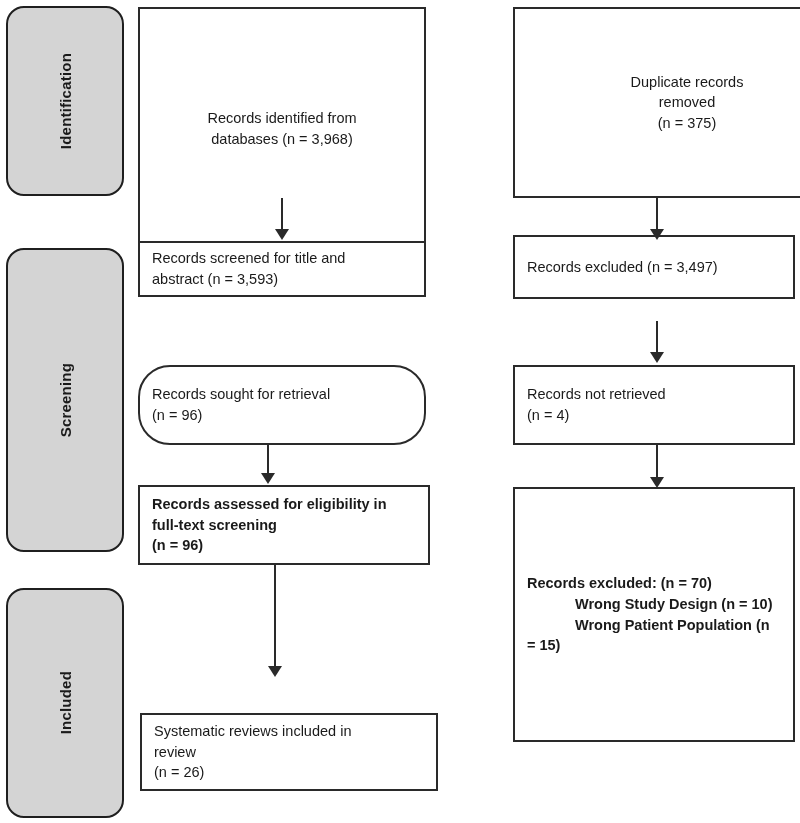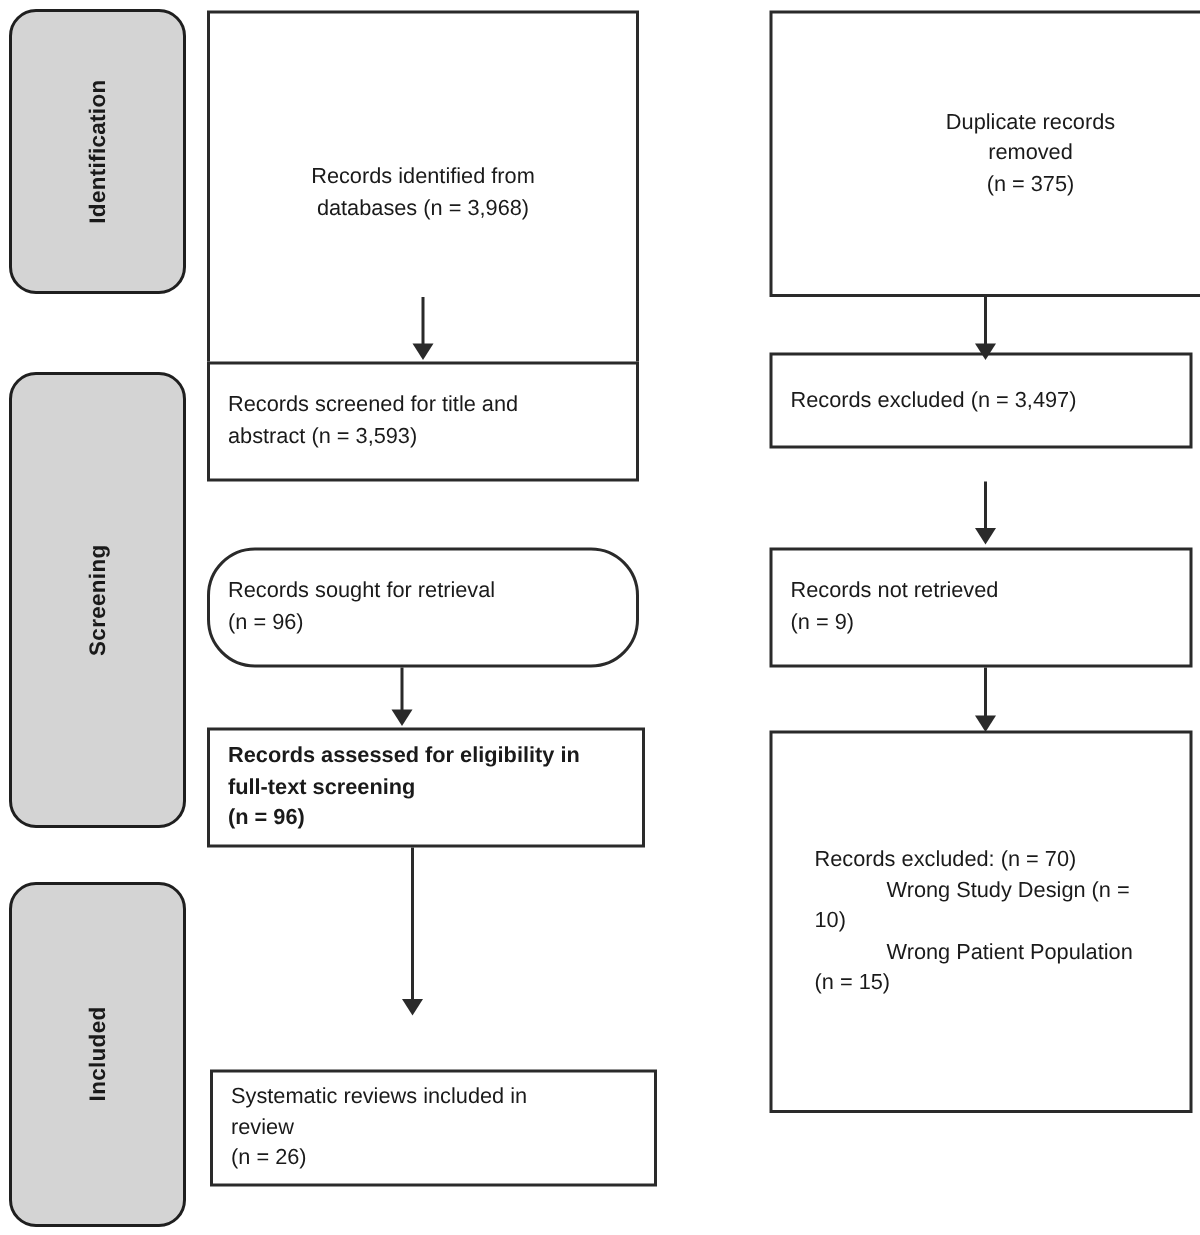--- a/index.html
+++ b/index.html
@@ -60,21 +60,22 @@
   }
   .box.align-left .box-text { text-align: left; }
   .box.align-center .box-text { text-align: center; }
 
   
   .reasons {
     font-size: 14.5px;
     line-height: 1.42;
     color: #1a1a1a;
     width: 100%;
-    padding: 0 28px;
+    padding: 0 12px;
+    font-weight: bold;
   }
   .reasons .r-head { display: block; }
   .reasons .r-item {
     display: block;
     text-indent: 48px;
   }
 
   
   .vline {
     position: absolute;
@@ -105,21 +106,21 @@
 
   <div class="stage" style="left:6px; top:588px; width:118px; height:230px;">
     <span class="stage-label">Included</span>
   </div>
 
   <div class="box align-center" style="left:138px; top:7px; width:288px; height:244px;">
     <div class="box-text">Records identified from
 databases (n = 3,968)</div>
   </div>
 
-  <div class="box align-left" style="left:138px; top:241px; width:288px; height:80px;align-items:center;">
+  <div class="box align-left" style="left:138px; top:241px; width:288px; height:56px;align-items:center;">
     <div class="box-text">Records screened for title and
 abstract (n = 3,593)</div>
   </div>
 
   <div class="box align-left" style="left:138px; top:365px; width:288px; height:80px;border-radius:32px;">
     <div class="box-text">Records sought for retrieval
 (n = 96)</div>
   </div>
 
   <div class="box align-left" style="left:138px; top:485px; width:292px; height:80px;font-weight:bold;">
@@ -139,21 +140,21 @@
 removed
 (n = 375)</div>
   </div>
 
   <div class="box align-left" style="left:513px; top:235px; width:282px; height:64px;">
     <div class="box-text">Records excluded (n = 3,497)</div>
   </div>
 
   <div class="box align-left" style="left:513px; top:365px; width:282px; height:80px;">
     <div class="box-text">Records not retrieved
-(n = 9)</div>
+(n = 4)</div>
   </div>
 
   <div class="box align-left" style="left:513px; top:487px; width:282px; height:255px;">
     <div class="reasons">
       <span class="r-head">Records excluded: (n = 70)</span>
       <span class="r-item">Wrong Study Design (n = 10)</span>
       <span class="r-item">Wrong Patient Population (n = 15)</span>
     </div>
   </div>
 

